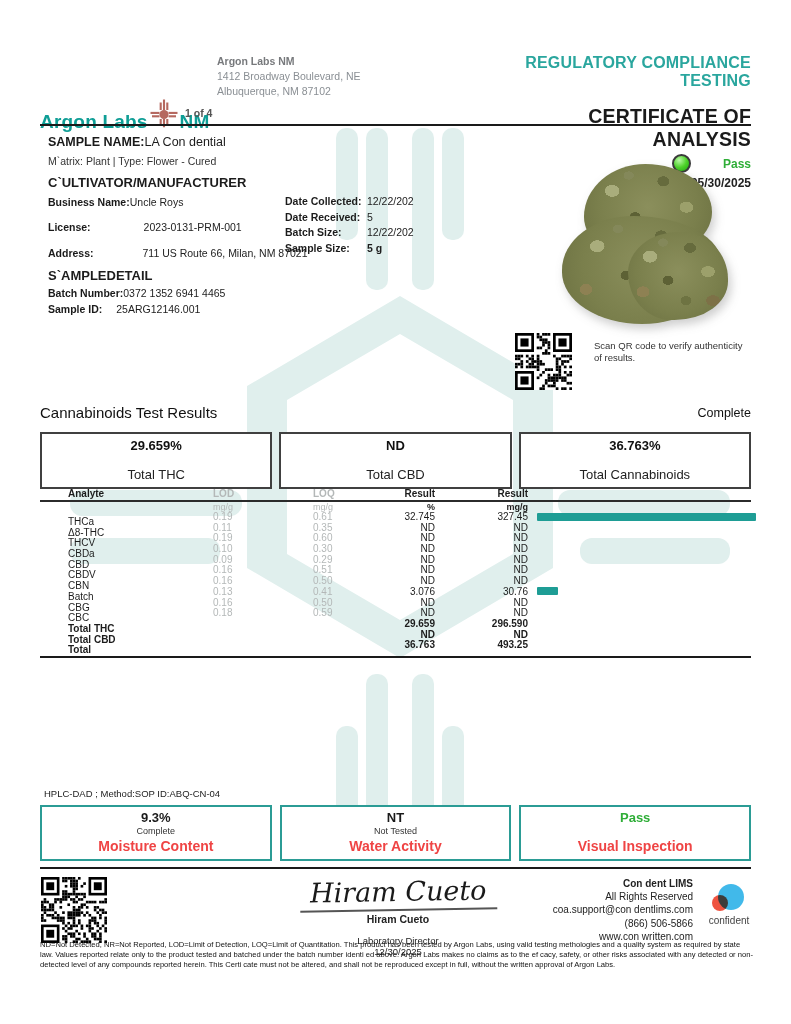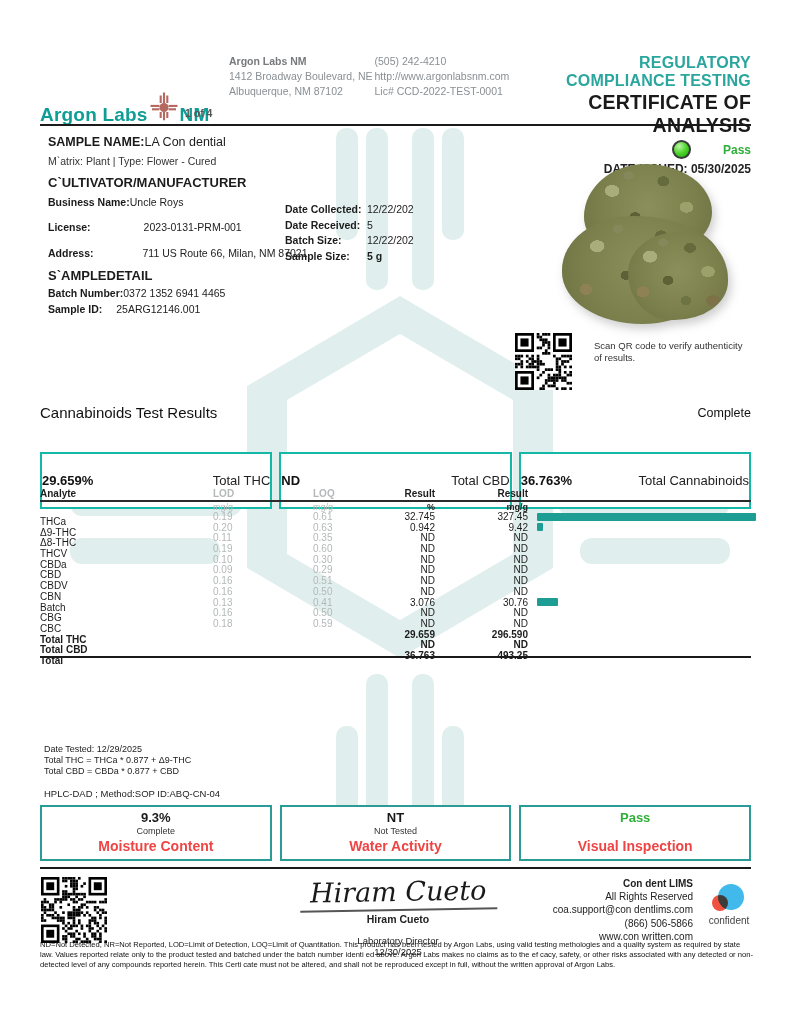--- a/index.html
+++ b/index.html
@@ -9,42 +9,42 @@
     font-family:"Liberation Sans", sans-serif; color:#1c1c1c;
   }
   .wm{position:absolute;left:70px;top:128px;z-index:0;pointer-events:none;}
   .content{position:absolute;inset:0;z-index:1;}
 
   
   .header{position:absolute;top:54px;left:40px;right:40px;display:flex;}
   .logo{display:flex;align-items:center;width:165px;}
   .logo-text{font-size:19px;font-weight:bold;color:#0f9e96;letter-spacing:.2px;white-space:nowrap;}
   .logo-zia{margin:0 1px;position:relative;top:-7px;}
-  .labinfo{font-size:10.5px;color:#8a8f94;line-height:1.42;margin-left:24px;width:170px;}
+  .labinfo{font-size:10.5px;color:#8a8f94;line-height:1.42;margin-left:12px;width:170px;}
   .labinfo .lab-name{font-weight:bold;color:#77797c;}
   .labinfo2{font-size:10.5px;color:#8a8f94;line-height:1.42;width:180px;}
   .pageno{position:absolute;top:52px;left:185px;font-size:10.5px;font-weight:bold;color:#555;}
   .hdr-right{margin-left:auto;text-align:right;width:260px;}
   .compliance{color:#2aa69e;font-weight:bold;font-size:16px;letter-spacing:.2px;}
-  .coa-title{color:#1a1a1a;font-weight:bold;font-size:19.5px;letter-spacing:.2px;margin-top:1px;}
+  .coa-title{color:#1a1a1a;font-weight:bold;font-size:19.5px;letter-spacing:.2px;margin-top:15px;}
   .overall{font-size:12px;font-weight:bold;color:#222;margin-top:3px;display:flex;align-items:center;justify-content:flex-end;gap:6px;}
   .status-dot{width:15px;height:15px;border-radius:50%;border:2px solid #3a3a3a;
     background:radial-gradient(circle at 35% 28%, #b9f7a6 0%, #4ed32a 50%, #1da40f 100%);display:inline-block;}
   .pass-green{color:#2fae38;margin-left:26px;}
   .date-issued{font-size:12px;font-weight:bold;color:#222;margin-top:3px;}
   .rule{position:absolute;left:40px;width:711px;height:0;border-top:2.5px solid #1a1a1a;}
 
   
   .s-label{font-weight:bold;color:#1a1a1a;}
   .sample-name{position:absolute;top:135px;left:48px;font-size:12.5px;}
   .matrix{position:absolute;top:155px;left:48px;font-size:10.5px;color:#333;}
   .cult-head{position:absolute;top:175px;left:48px;font-size:13px;font-weight:bold;}
   .kv{position:absolute;font-size:10.5px;}
   .kv .v{font-weight:normal;color:#222;}
-  .dates{position:absolute;top:194px;left:285px;font-size:10.5px;line-height:15.5px;display:grid;grid-template-columns:82px auto;margin-top:8px;}
+  .dates{position:absolute;top:194px;left:285px;font-size:10.5px;line-height:15.5px;display:grid;grid-template-columns:82px auto;}
   .dates .dl{font-weight:bold;}
   .detail-head{position:absolute;top:268px;left:48px;font-size:13px;font-weight:bold;}
   .batchnum{position:absolute;top:287px;left:48px;font-size:10.5px;}
   .sampleid{position:absolute;top:303px;left:48px;font-size:10.5px;}
   .sampleid .v{margin-left:14px;}
 
   
   .bud{position:absolute;left:556px;top:164px;width:190px;height:168px;filter:drop-shadow(3px 5px 5px rgba(60,60,60,.25));}
   .bud .b1,.bud .b2,.bud .b3{position:absolute;
     background:
@@ -63,34 +63,34 @@
 
   
   .qr1{position:absolute;left:515px;top:333px;}
   .qr-note{position:absolute;left:594px;top:340px;width:150px;font-size:9.5px;color:#333;line-height:1.3;}
   .qr2{position:absolute;left:41px;top:877px;}
 
   
   .cann-head{position:absolute;top:404px;left:40px;font-size:15px;color:#111;}
   .cann-status{position:absolute;top:406px;right:40px;font-size:12.5px;color:#111;}
   .summary{position:absolute;top:432px;left:40px;width:711px;display:flex;gap:7px;}
-  .sum-box{flex:1;border:2px solid #14b8a6;background:#fff;height:44px;padding:4px 0 5px;
-    display:flex;flex-direction:row;justify-content:space-between;align-items:center;margin-top:20px;}
+  .sum-box{flex:1;border:2px solid #404040;background:#fff;height:44px;padding:4px 0 5px;
+    display:flex;flex-direction:column;justify-content:space-between;align-items:center;}
   .sum-val{font-size:13px;font-weight:bold;color:#111;}
   .sum-lab{font-size:13px;color:#222;}
 
   
   .tbl{position:absolute;top:487px;left:40px;width:711px;font-size:10px;}
   .trow{display:grid;grid-template-columns:160px 100px 50px 85px 93px 1fr;align-items:center;height:10.7px;}
   .trow.thead{height:13px;font-weight:bold;border-bottom:2px solid #2b2b2b;}
   .trow.tunits{height:9px;font-size:9px;}
   .c-lod,.c-loq{padding-left:13px;color:#b4b8b8;}
   .thead .c-lod,.thead .c-loq{color:#b4b8b8;}
   .c-pct,.c-mgg{text-align:right;color:#1c1c1c;}
-  .c-name{color:#1c1c1c;position:relative;top:5px;}
+  .c-name{color:#1c1c1c;position:relative;top:5px;margin-left:28px;}
   .trow.bold .c-name,.trow.bold .c-pct,.trow.bold .c-mgg{font-weight:bold;}
   .c-bar{padding-left:9px;}
   .c-bar i{display:block;height:8px;background:#1e9d95;border-radius:1px;}
 
   
   .notes{position:absolute;top:744px;left:44px;font-size:9px;color:#222;line-height:1.22;}
   .method{position:absolute;top:788px;left:44px;font-size:9.5px;color:#222;}
 
   
   .panels{position:absolute;top:805px;left:40px;width:711px;display:flex;gap:8px;}
@@ -163,25 +163,20 @@
               <rect x="26" y="23" width="10" height="2.8"></rect>
             </g>
           </svg>
         </span>
         <span class="logo-text">NM</span>
       </div>
       <div class="labinfo">
         <div class="lab-name">Argon Labs NM</div>
         <div>1412 Broadway Boulevard, NE</div>
         <div>Albuquerque, NM 87102</div>
-      </div>
-      <div class="labinfo2">
-        <div>(505) 242-4210</div>
-        <div>http://www.argonlabsnm.com</div>
-        <div>Lic# CCD-2022-TEST-0001</div>
       </div>
       <div class="hdr-right">
         <div class="compliance">REGULATORY COMPLIANCE TESTING</div>
         <div class="coa-title">CERTIFICATE OF ANALYSIS</div>
         <div class="overall">
           <span class="status-dot"></span>
           <span class="pass-green">Pass</span>
         </div>
         <div class="date-issued">DATE ISSUED: 05/30/2025</div>
       </div>
@@ -399,30 +394,20 @@
           <span class="c-name">THCa</span>
           <span class="c-lod">0.19</span>
           <span class="c-loq">0.61</span>
           <span class="c-pct">32.745</span>
           <span class="c-mgg">327.45</span>
           <span class="c-bar">
             <i style="width: 219.392px;"></i>
           </span>
         </div>
         <div class="trow ">
-          <span class="c-name">Δ9-THC</span>
-          <span class="c-lod">0.20</span>
-          <span class="c-loq">0.63</span>
-          <span class="c-pct">0.942</span>
-          <span class="c-mgg">9.42</span>
-          <span class="c-bar">
-            <i style="width: 6.3114px;"></i>
-          </span>
-        </div>
-        <div class="trow ">
           <span class="c-name">Δ8-THC</span>
           <span class="c-lod">0.11</span>
           <span class="c-loq">0.35</span>
           <span class="c-pct">ND</span>
           <span class="c-mgg">ND</span>
           <span class="c-bar"></span>
         </div>
         <div class="trow ">
           <span class="c-name">THCV</span>
           <span class="c-lod">0.19</span>
@@ -510,25 +495,20 @@
           <span class="c-lod"></span>
           <span class="c-loq"></span>
           <span class="c-pct">36.763</span>
           <span class="c-mgg">493.25</span>
           <span class="c-bar"></span>
         </div>
       </div>
 
     <div class="rule" style="top:656px;"></div>
 
-    <div class="notes">
-      <div>Date Tested: 12/29/2025</div>
-      <div>Total THC = THCa * 0.877 + Δ9-THC</div>
-      <div>Total CBD = CBDa * 0.877 + CBD</div>
-    </div>
     <div class="method">HPLC-DAD ; Method:SOP ID:ABQ-CN-04</div>
 
     <div class="panels" id="panels">
         <div class="panel">
           <div class="p-val" style="color: rgb(26, 26, 26);">9.3%</div>
           <div class="p-sub">Complete</div>
           <div class="p-lab">Moisture Content</div>
         </div>
         <div class="panel">
           <div class="p-val" style="color: rgb(26, 26, 26);">NT</div>

